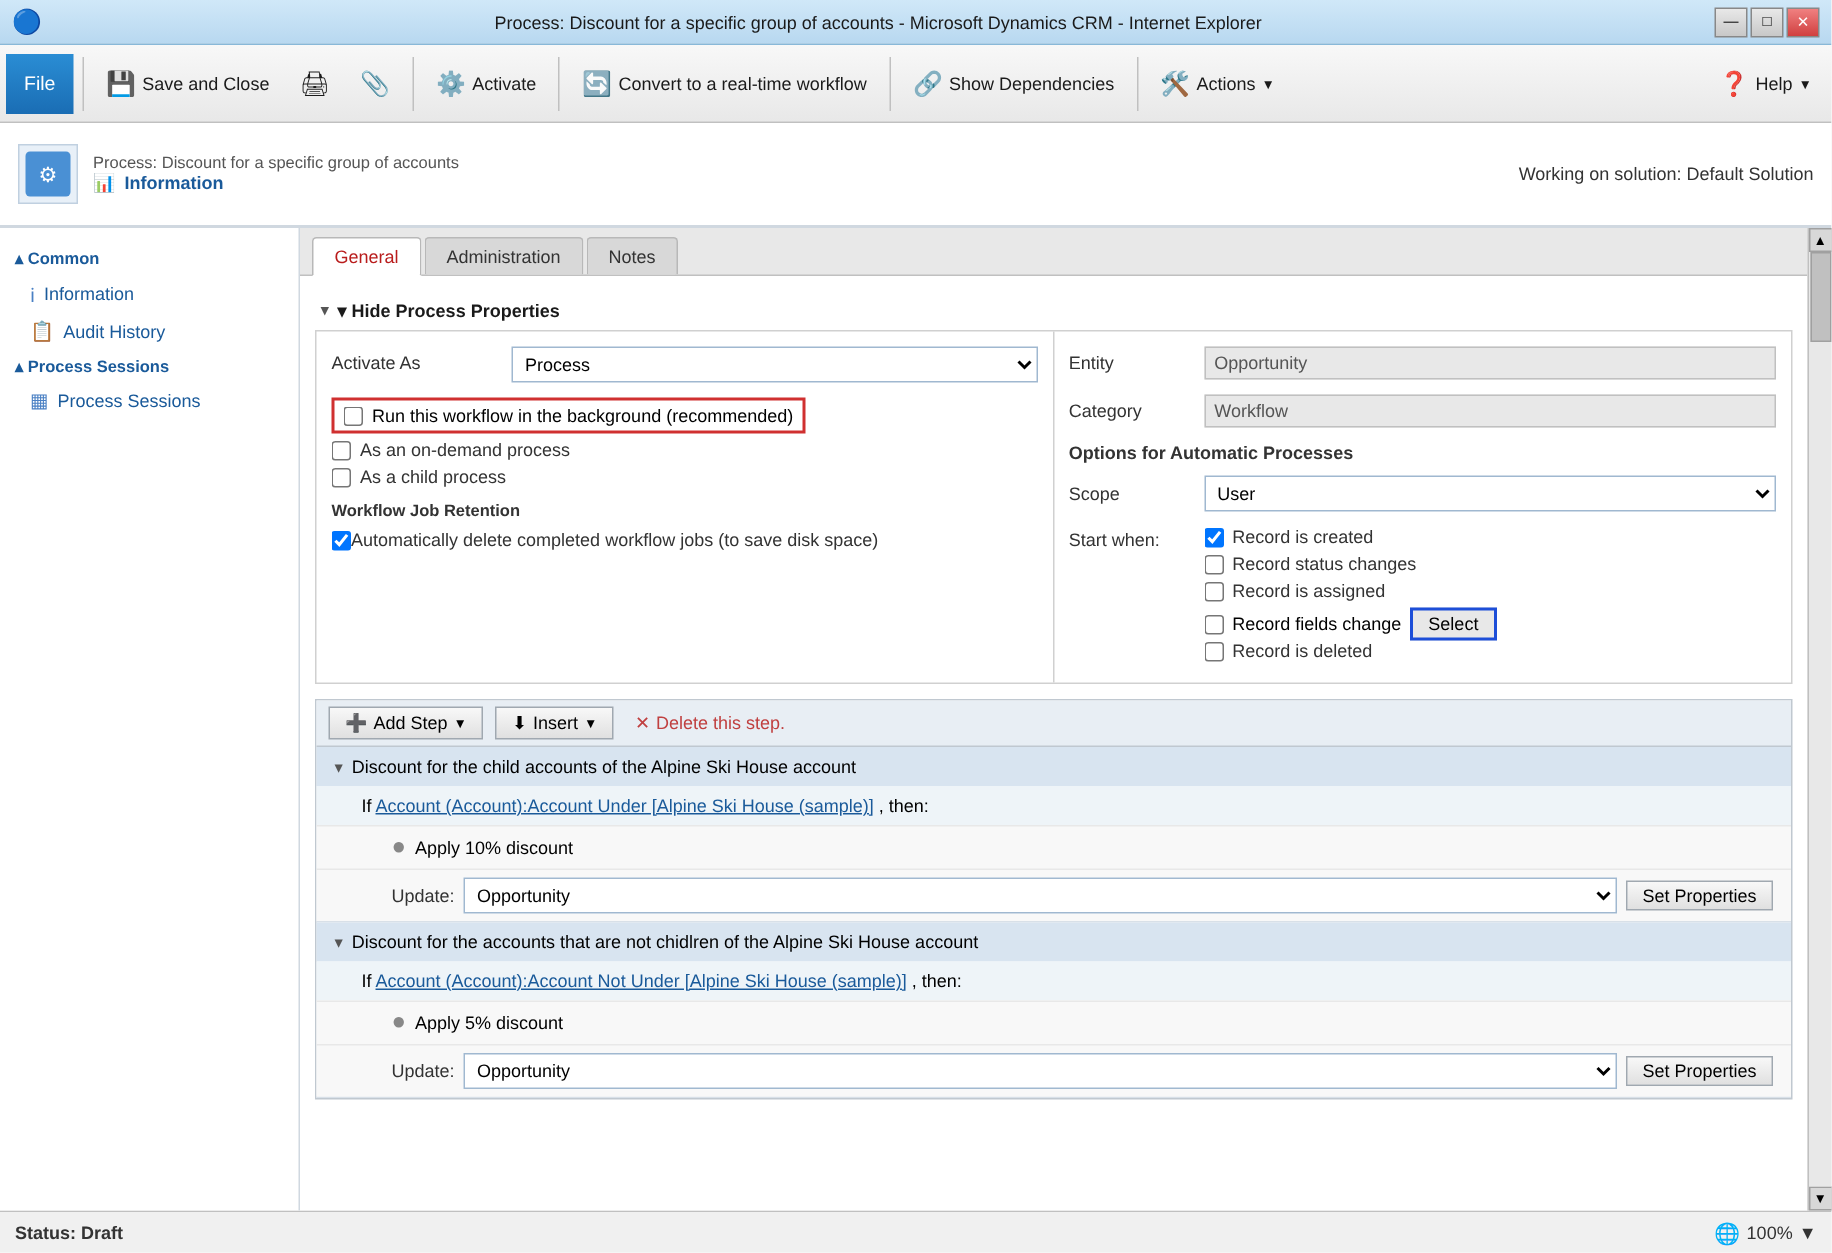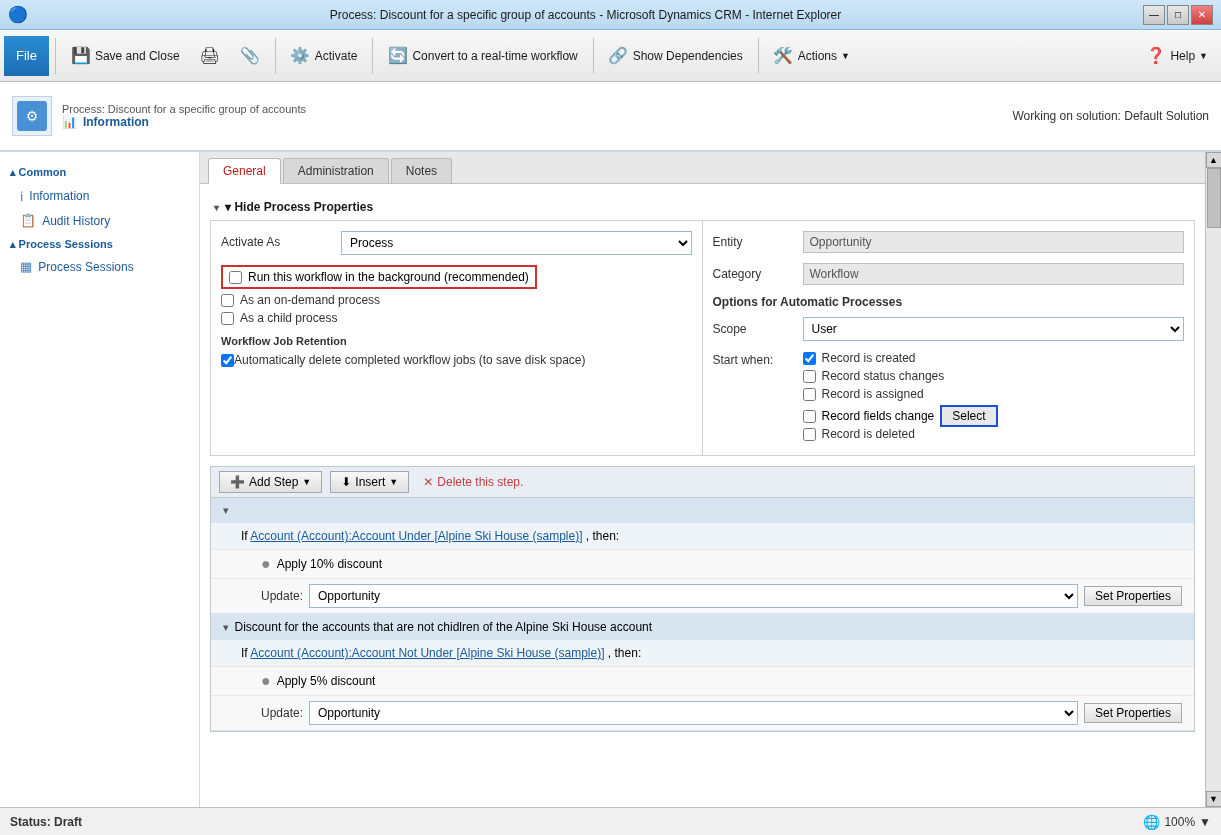--- a/index.html
+++ b/index.html
@@ -528,20 +528,21 @@
             <span>✕</span>
             <span>Delete this step.</span>
           </button>
         </div>
 
         <div class="step-content">
 
           <div class="step-group">
             <div class="step-group-header">
               <span class="step-group-icon">▾</span>
+              <span>Discount for the child accounts of the Alpine Ski House account</span>
             </div>
             <div class="step-if-line">
               <span>If </span>
               <span class="step-if-link">Account (Account):Account Under [Alpine Ski House (sample)]</span>
               <span>, then:</span>
             </div>
             <div class="step-action-row">
               <span class="step-action-dot">●</span>
               <span>Apply 10% discount</span>
             </div>

